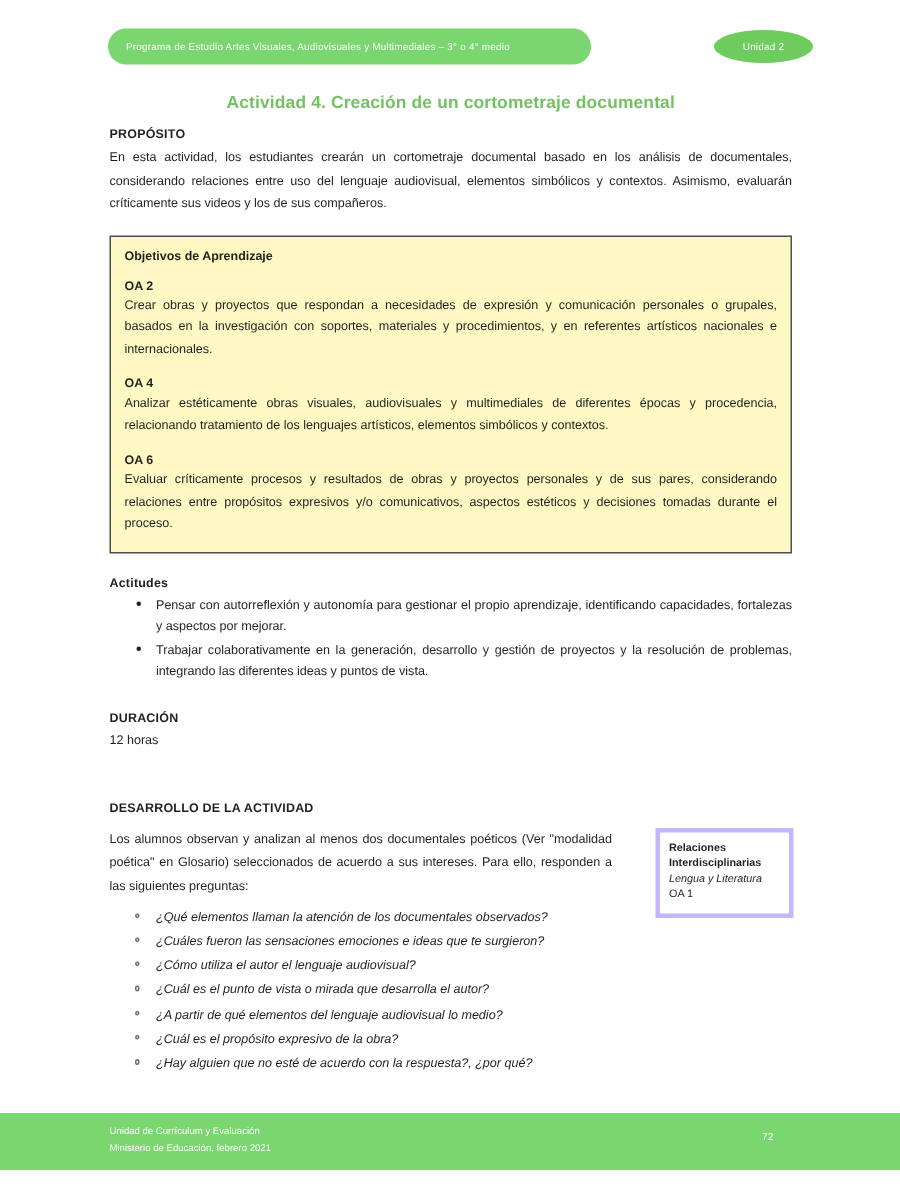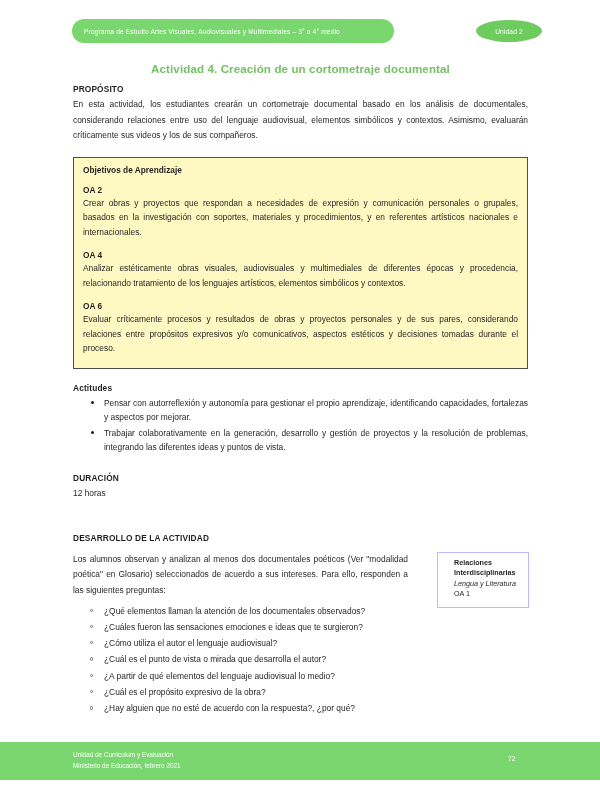--- a/index.html
+++ b/index.html
@@ -169,20 +169,21 @@
   .dev-para {
     font-size: 8.4px;
     line-height: 15.6px;
     text-align: justify;
     margin: 0;
   }
   .q-list {
     margin: 4px 0 0 0;
     padding: 0;
     list-style: none;
+    font-style: italic;
   }
   .q-item {
     position: relative;
     padding-left: 31px;
     font-size: 8.4px;
     line-height: 16.3px;
   }
   .q-item .ring {
     position: absolute;
     left: 17px;
@@ -193,22 +194,22 @@
     border-radius: 50%;
     box-sizing: border-box;
   }
 
   
   .side-box {
     position: absolute;
     right: -1px;
     top: 0;
     width: 92px;
-    border: 1px solid #c4b5fd;
-    padding: 5px 6px 7px 16px;
+    border: 3px solid #c4b5fd;
+    padding: 5px 6px 7px 6px;
     box-sizing: border-box;
   }
   .side-title {
     font-size: 7.2px;
     font-weight: bold;
     line-height: 10.5px;
     margin: 0;
   }
   .side-sub {
     font-size: 7.2px;

